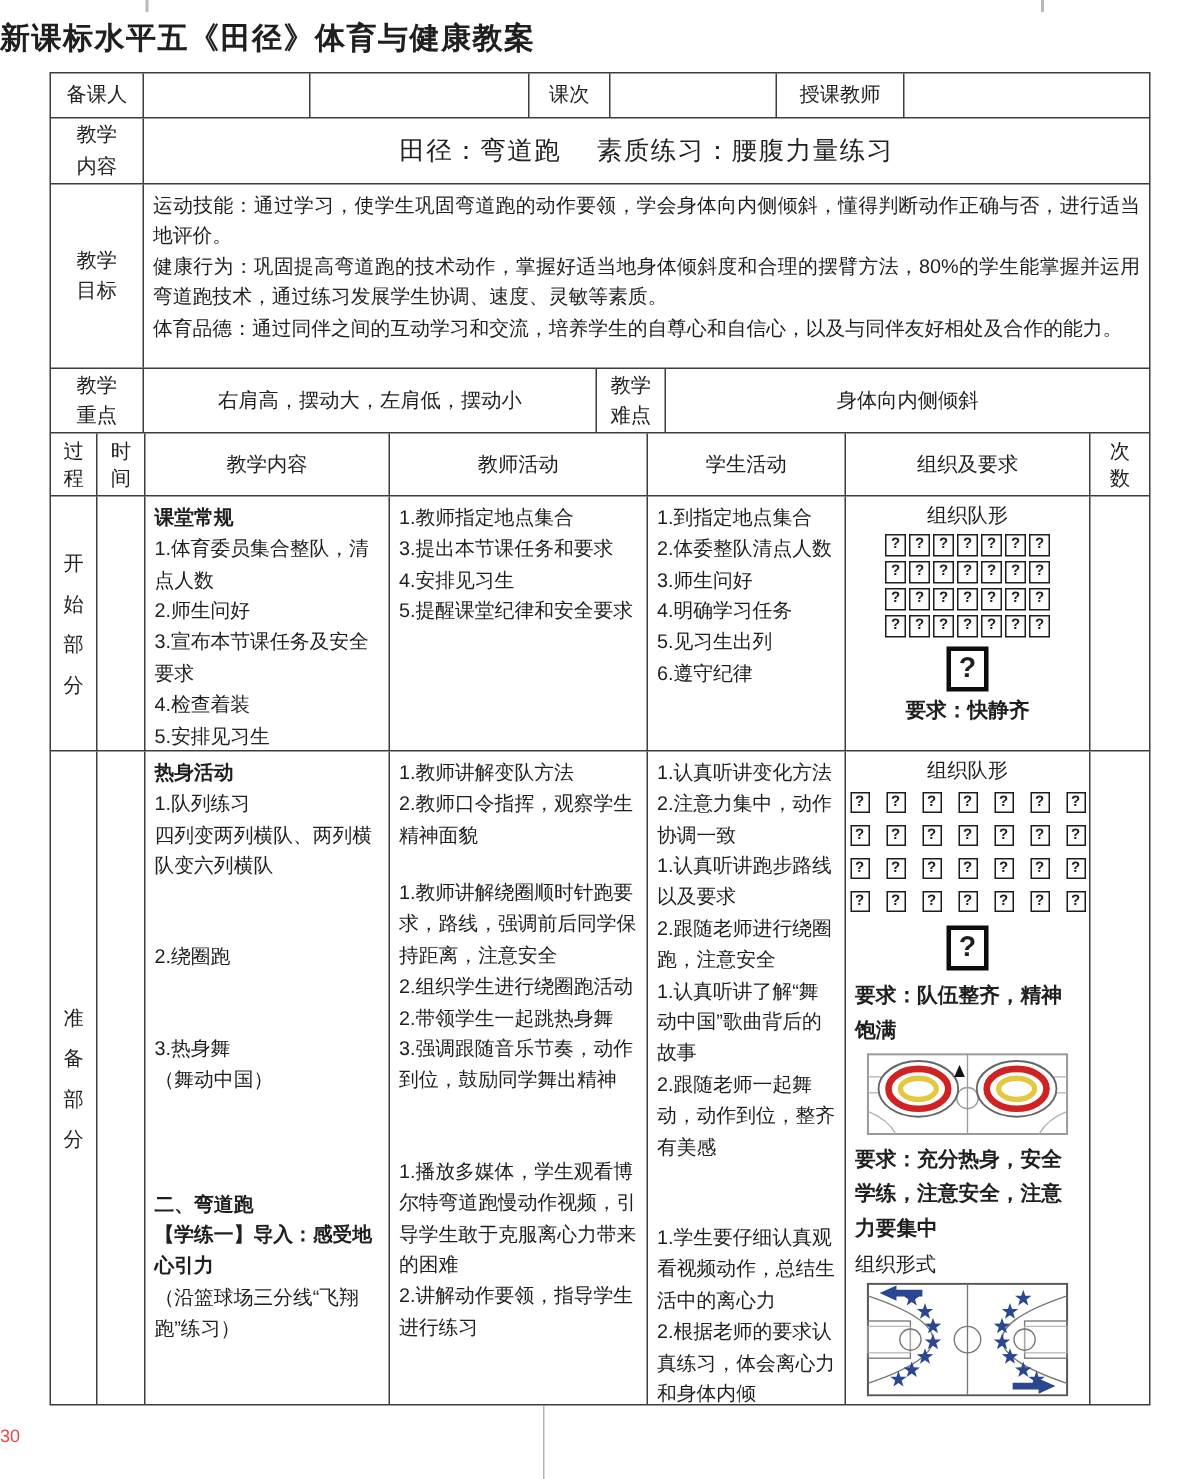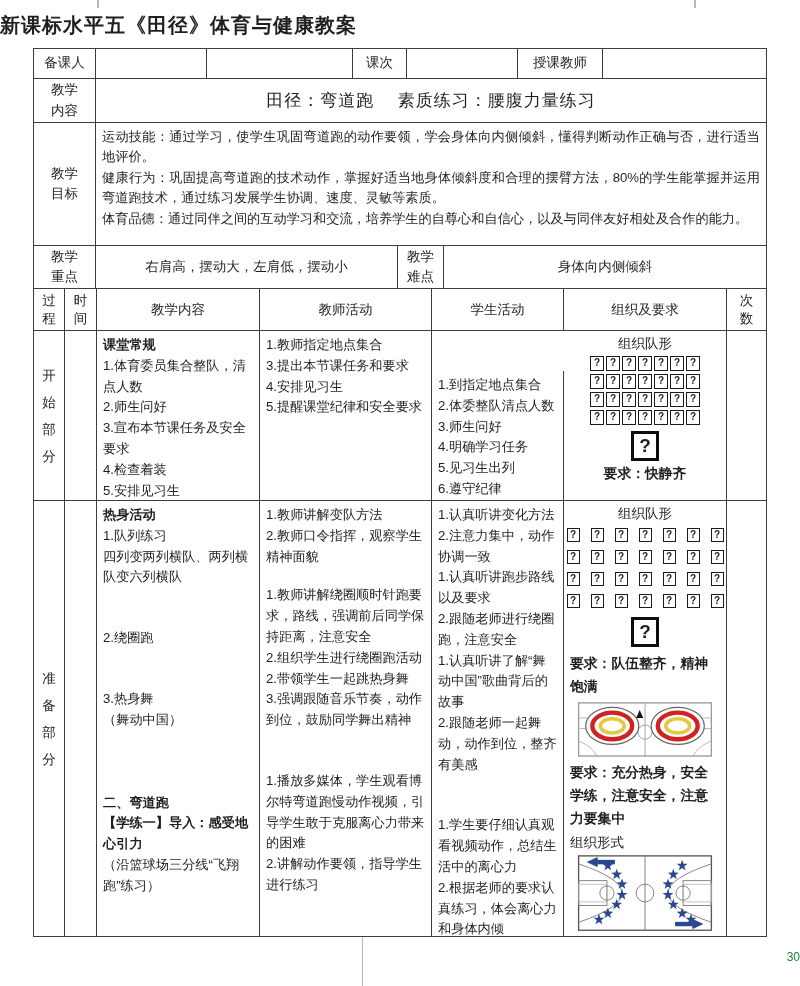--- a/index.html
+++ b/index.html
@@ -51,22 +51,22 @@
   .tofu { display:inline-block; width:14px; height:15px; border:1.6px solid #1c1c1c;
           font-size:10px; font-weight:bold; text-align:center; line-height:12px; margin:1.5px 1px; }
   .spaced .tofu { margin:4px 5.5px; width:13px; height:14px; }
   .tofu-big { display:inline-block; width:28px; height:30px; border:3.5px solid #0d0d0d;
               font-size:19px; font-weight:bold; text-align:center; line-height:24px; margin:5px 0 3px 0; }
   .org-req { font-size:13.8px; font-weight:bold; line-height:20px; text-align:center; }
   .org-req-left { font-size:13.8px; font-weight:bold; line-height:23px; align-self:stretch; text-align:left; padding:2px 2px; }
   .org-plain-left { font-size:13.5px; line-height:21px; align-self:stretch; text-align:left; padding:0 2px; }
   .court { margin:2px 0; }
 
-  .page-num { position:absolute; top:950px; left:0; width:100%; text-align:right;
-              font-size:12px; color:#15803d; }
+  .page-num { position:absolute; top:950px; left:0; width:100%; text-align:left;
+              font-size:12px; color:#ef4444; }
 </style>
 </head>
 <body>
 
 <div class="page">
 
   <div class="top-tick" style="left:97px;"></div>
   <div class="top-tick" style="left:694px;"></div>
   <div class="bottom-artifact"></div>
 
@@ -129,21 +129,21 @@
           <div class="line">4.检查着装</div>
           <div class="line">5.安排见习生</div>
         </div>
       <div class="cell c-pad" style="width:172px;">
 
       <div class="line">1.教师指定地点集合</div>
           <div class="line">3.提出本节课任务和要求</div>
           <div class="line">4.安排见习生</div>
           <div class="line">5.提醒课堂纪律和安全要求</div>
         </div>
-      <div class="cell c-pad" style="width:132px;margin-top:40px;">
+      <div class="cell c-pad" style="width:132px;">
 
       <div class="line">1.到指定地点集合</div>
           <div class="line">2.体委整队清点人数</div>
           <div class="line">3.师生问好</div>
           <div class="line">4.明确学习任务</div>
           <div class="line">5.见习生出列</div>
           <div class="line">6.遵守纪律</div>
         </div>
       <div class="cell org-col" style="width:163px;">
         <div class="org-title">组织队形</div>

